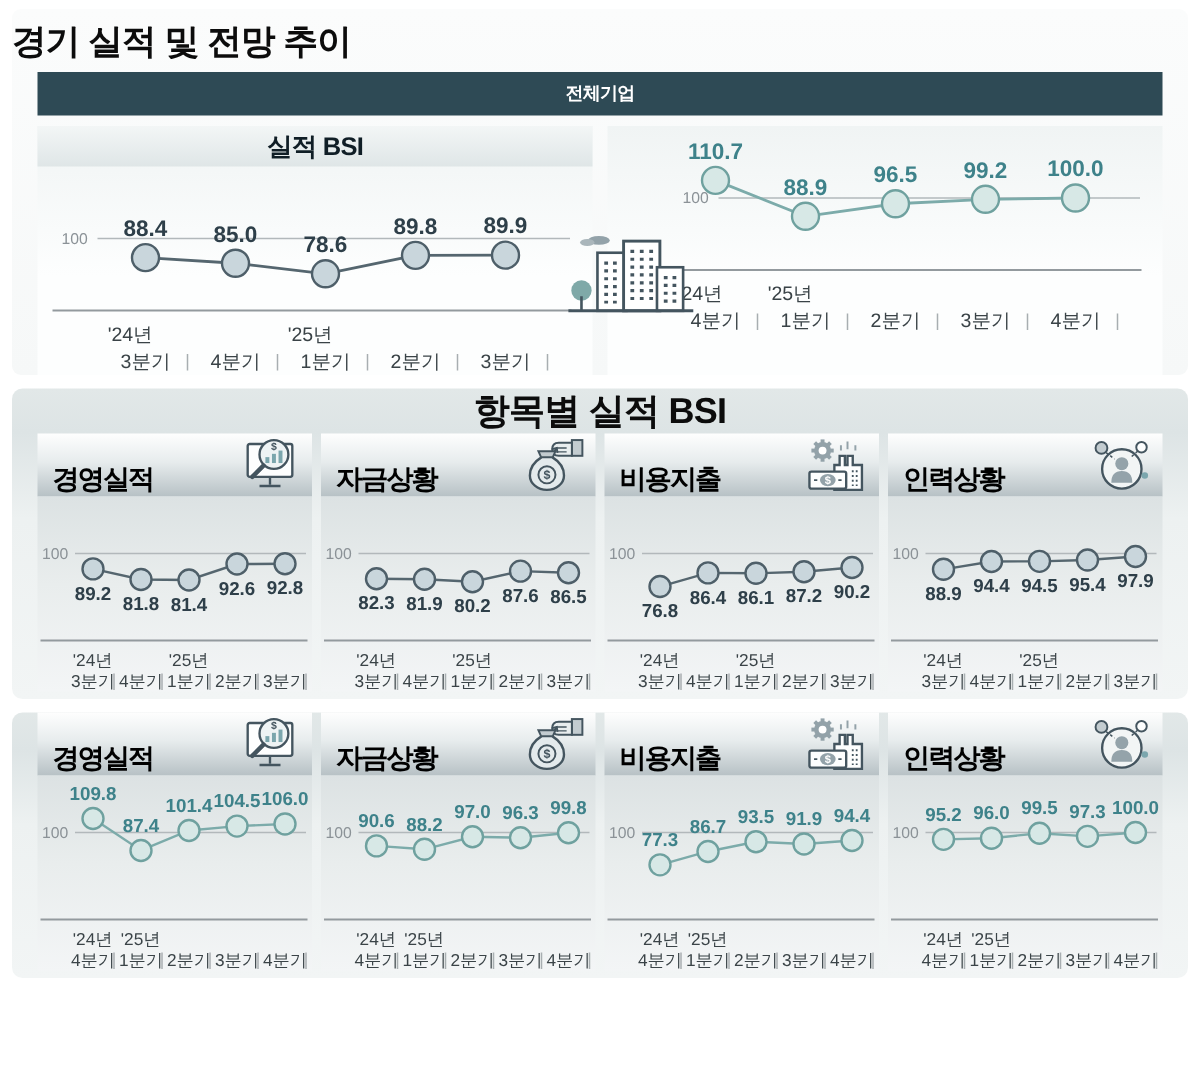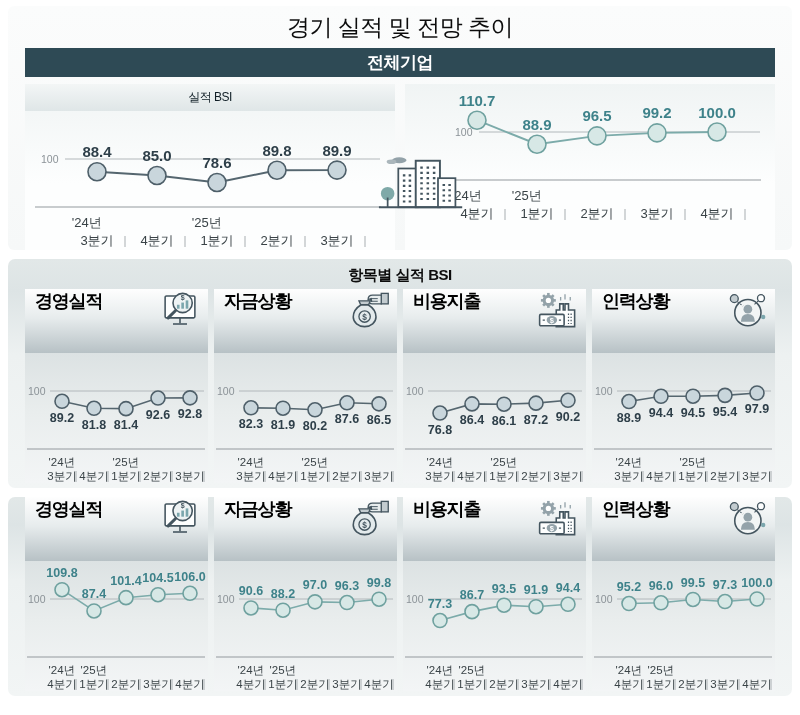--- a/index.html
+++ b/index.html
@@ -1,30 +1,30 @@
 <!DOCTYPE html>
 <html><head>
 <meta charset="utf-8">
 <style>
   *{margin:0;padding:0;box-sizing:border-box}
   html,body{width:800px;height:715px;background:#fff;font-family:"Liberation Sans","DejaVu Sans",sans-serif;overflow:hidden}
   .top-section{position:relative;margin:6px 8px 0;padding-top:8px;background:linear-gradient(180deg,#fbfcfc,#f6f8f8);border-radius:6px}
-  .page-title{text-align:center;font-size:23px;font-weight:normal;color:#0c0c0c;letter-spacing:-0.5px;line-height:26px}
+  .page-title{text-align:left;font-size:23px;font-weight:bold;color:#0c0c0c;letter-spacing:-0.5px;line-height:26px}
   .group-bar{margin:8px 17px 0;height:29px;display:flex;align-items:center;justify-content:center}
-  .group-bar span{color:#fff;font-size:17px;font-weight:bold;letter-spacing:-0.5px}
+  .group-bar span{color:#fff;font-size:12px;font-weight:bold;letter-spacing:-0.5px}
   .panel-row{display:flex;gap:10px;margin:7px 17px 0}
   .panel{flex:1;background:linear-gradient(180deg,#f0f4f4,#fdfefe 60%)}
-  .panel-header{height:27px;background:linear-gradient(180deg,#f3f6f6,#dfe6e7);display:flex;align-items:center;justify-content:center;font-size:12px;font-weight:normal;color:#101e26;letter-spacing:-0.5px}
+  .panel-header{height:27px;background:linear-gradient(180deg,#f3f6f6,#dfe6e7);display:flex;align-items:center;justify-content:center;font-size:17px;font-weight:bold;color:#101e26;letter-spacing:-0.5px}
   .panel .chart{height:139px;padding:2px 4px 0 8px}
   .buildings{position:absolute;left:369px;top:147px;width:92px;height:58px;z-index:3}
   .section{margin:9px 8px 0;border-radius:7px;background:linear-gradient(180deg,#e2e8e8 0,#dde4e5 14%,#edf1f1 42%,#f2f5f5 100%)}
-  .section-title{text-align:center;font-size:15px;font-weight:bold;color:#0c0c0c;padding:6px 0 4px;line-height:20px;letter-spacing:-0.5px}
+  .section-title{text-align:center;font-size:24px;font-weight:bold;color:#0c0c0c;padding:6px 0 4px;line-height:20px;letter-spacing:-0.5px}
   .cards{display:flex;gap:6px;margin:0 17px;padding-bottom:5px}
   .card{flex:1;min-width:0}
-  .card-header{height:64px;background:linear-gradient(180deg,#fefefe 0,#e7eced 45%,#b7c1c5 100%);display:flex;align-items:flex-start;justify-content:space-between;padding:0 7px 0 10px}
+  .card-header{height:42px;background:linear-gradient(180deg,#fefefe 0,#e7eced 45%,#b7c1c5 100%);display:flex;align-items:flex-end;justify-content:space-between;padding:0 7px 0 10px}
   .card-title{font-size:18px;font-weight:bold;color:#000;letter-spacing:-1.2px;white-space:nowrap}
   .card-icon{flex:0 0 auto;display:flex}
   .card-icon svg{width:42px;height:42px}
   .card .chart{height:130px;background:linear-gradient(180deg,#dce2e3 0,#e9eded 45%,#f3f5f6 100%)}
   svg{font-family:"Liberation Sans","DejaVu Sans",sans-serif;display:block}
 </style>
 </head>
 <body>
 
 <div class="top-section">

